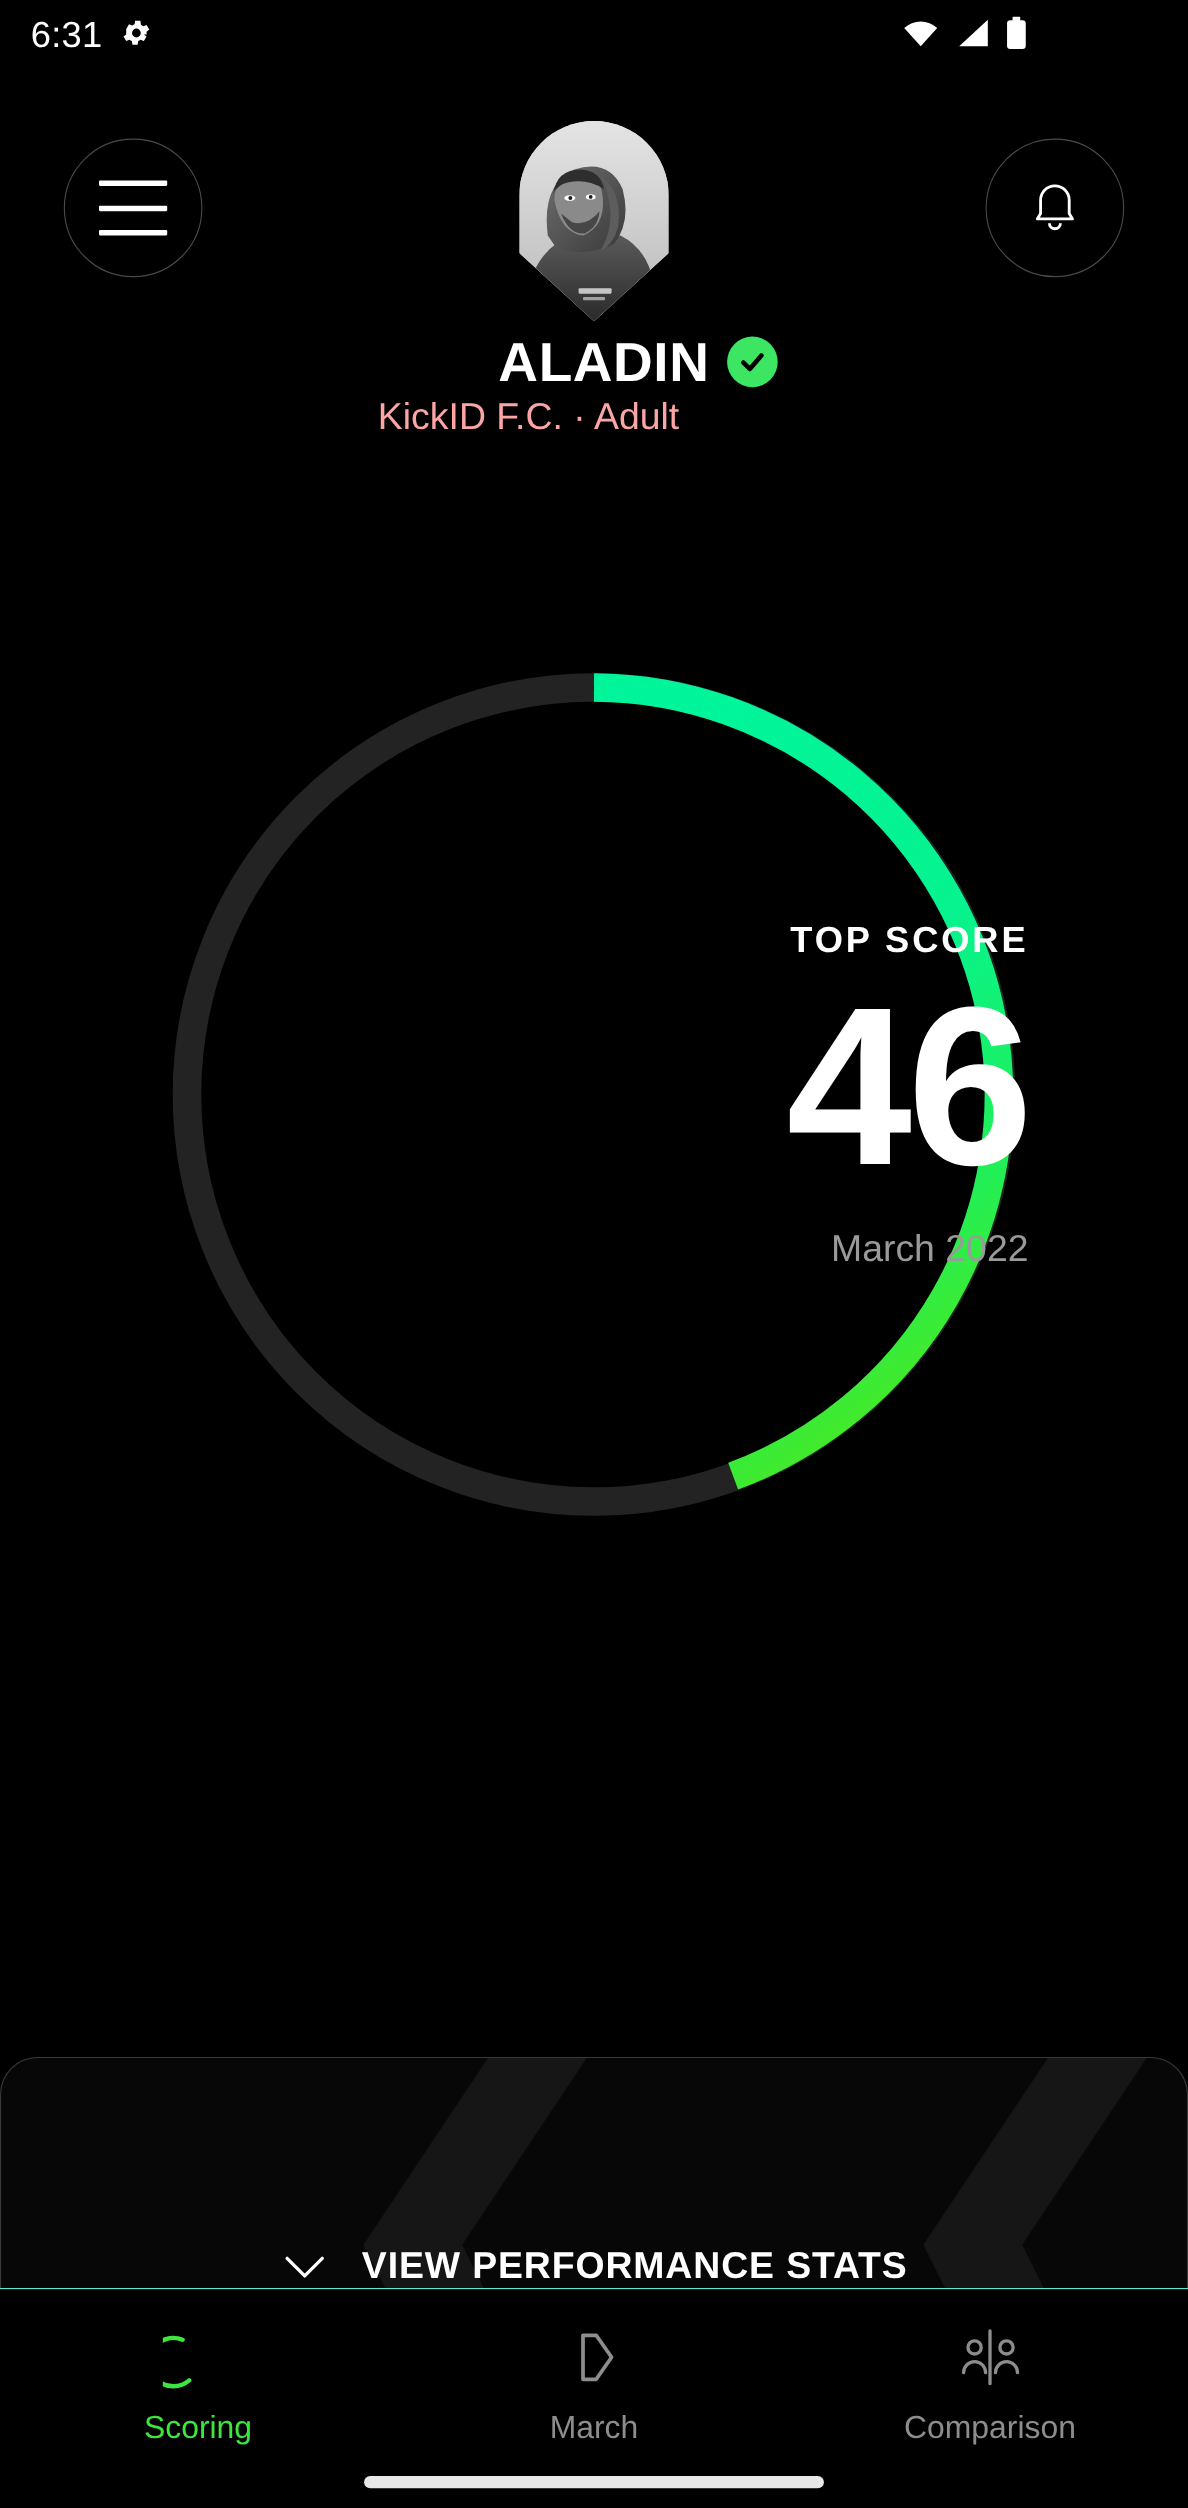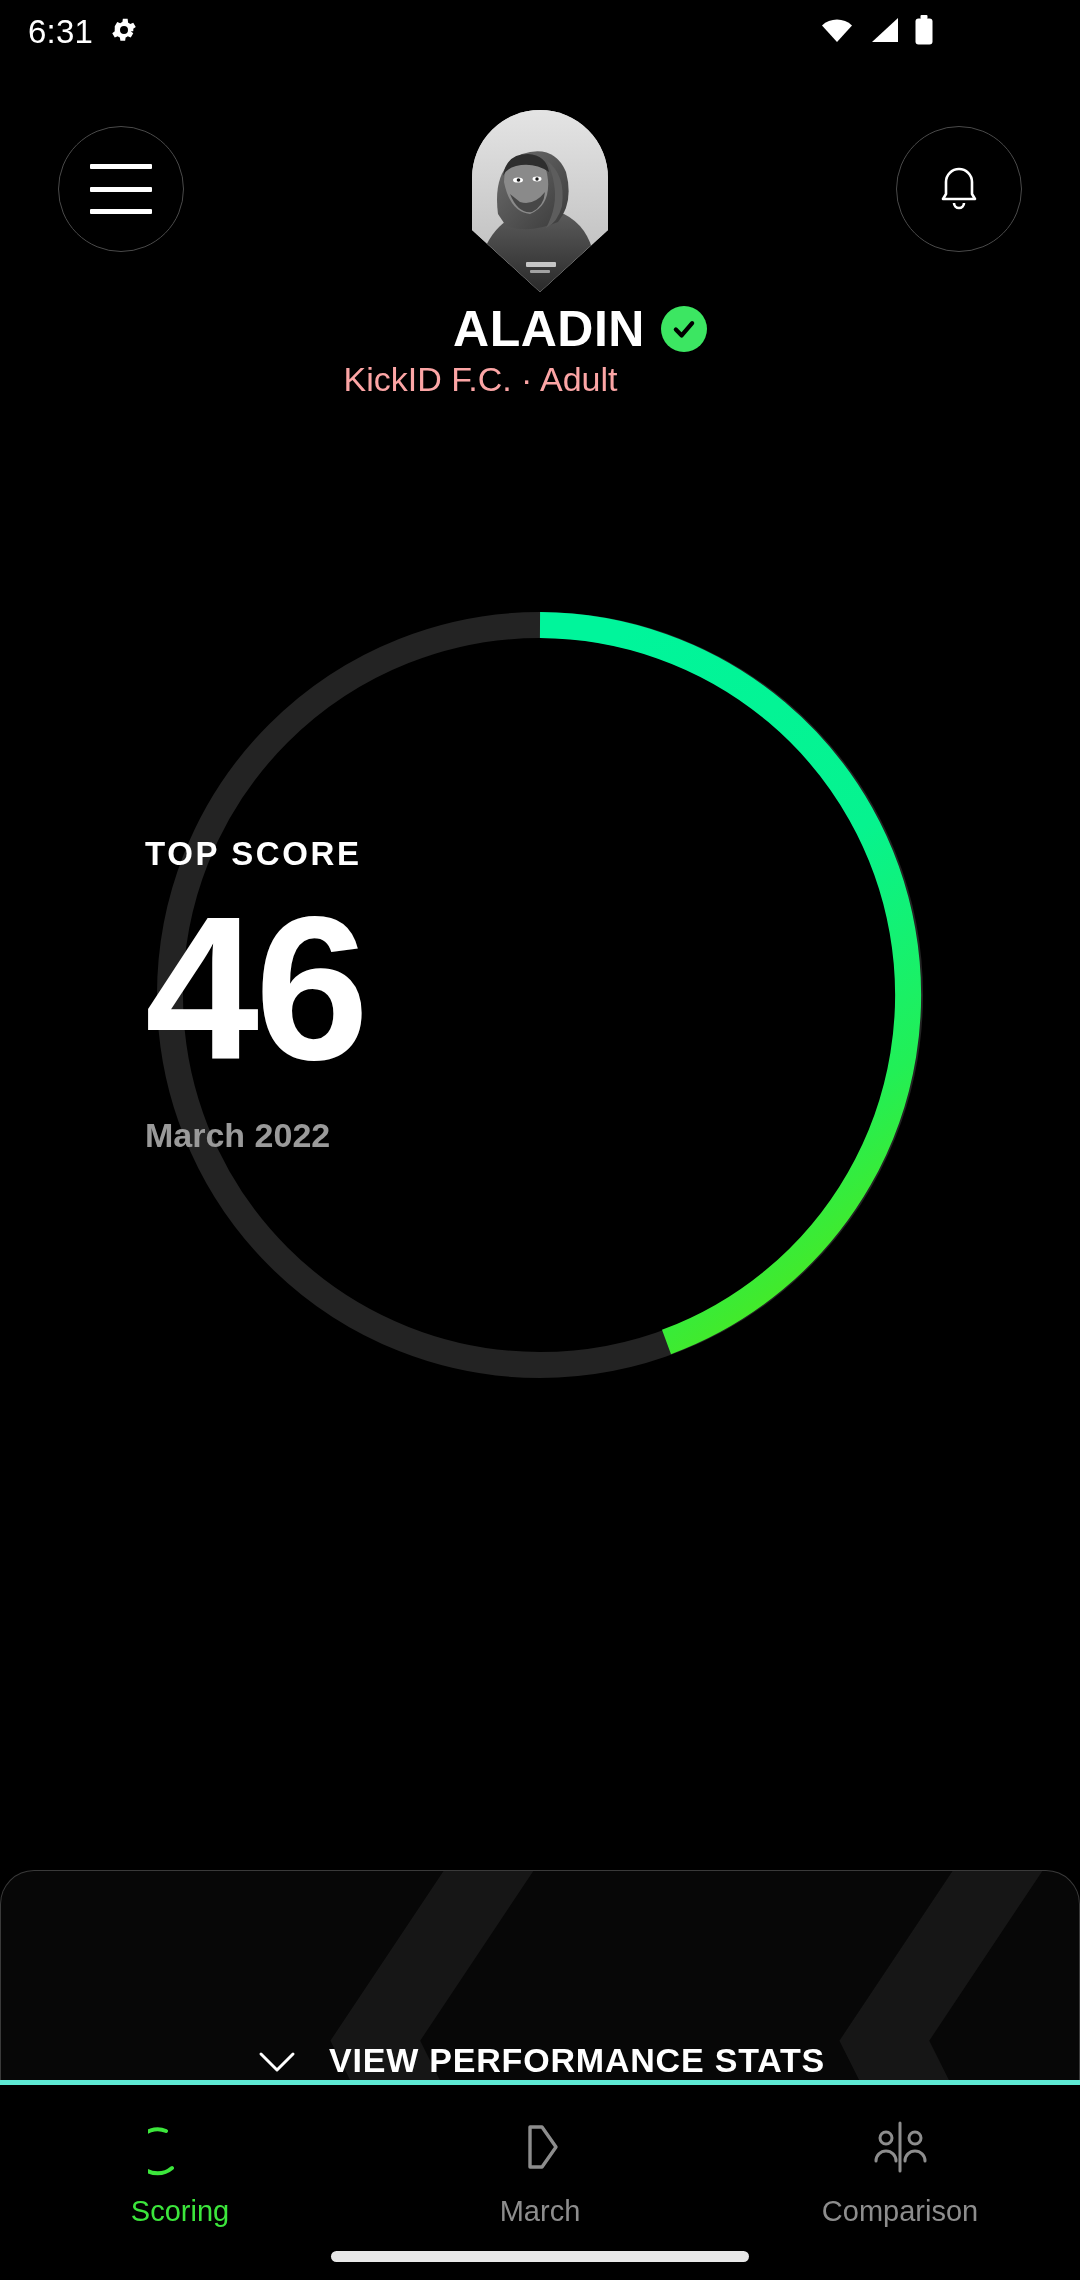--- a/index.html
+++ b/index.html
@@ -82,33 +82,33 @@
   
   .ring-area {
     position:absolute; top:600px; left:50%;
     transform:translateX(-50%);
     width:790px; height:790px;
   }
   .ring-svg { position:absolute; inset:0; width:790px; height:790px; }
   .ring-center {
     position:absolute; inset:0;
     display:flex; flex-direction:column;
-    align-items:flex-start; justify-content:center;
+    align-items:flex-end; justify-content:center;
   }
   .score-label {
     font-size:33px; font-weight:bold; color:#fff;
     letter-spacing:2.6px; margin-bottom:6px;
   }
   .score-value {
     font-size:205px; font-weight:bold; color:#fff;
     line-height:1; letter-spacing:-4px;
     margin-top:6px;
   }
   .score-date {
-    font-size:34px; color:#9a9a9a; font-weight:700;
+    font-size:34px; color:#9a9a9a; font-weight:400;
     margin-top:26px;
   }
 
   
   .action-row {
     position:absolute; top:1565px; left:50%;
     transform:translateX(-50%);
     display:flex; align-items:stretch;
     height:124px;
     border:1.5px solid #6d6d6d;
@@ -151,21 +151,21 @@
   }
   .sheet-label {
     font-size:34px; font-weight:bold; color:#fff; letter-spacing:0.8px;
   }
 
   
   .bottom-nav {
     position:absolute; left:0; bottom:0;
     width:1080px; height:200px;
     background:#000;
-    border-top:5px solid #5eead4;
+    border-top:1px solid #5eead4;
     display:flex; align-items:flex-start;
   }
   .nav-item {
     flex:1;
     display:flex; flex-direction:column;
     align-items:center; justify-content:flex-start;
     padding-top:28px; gap:14px;
     cursor:pointer;
   }
   .nav-label { font-size:29px; font-weight:400; color:#8d8d8d; }

